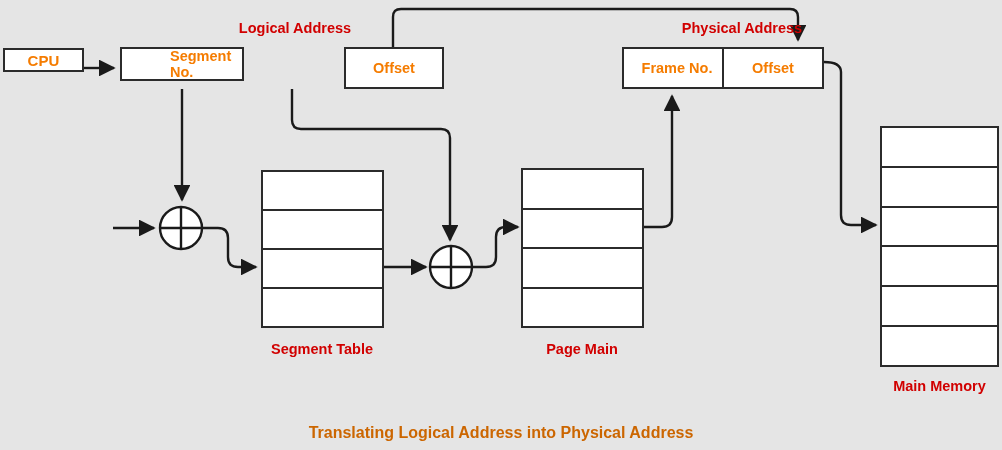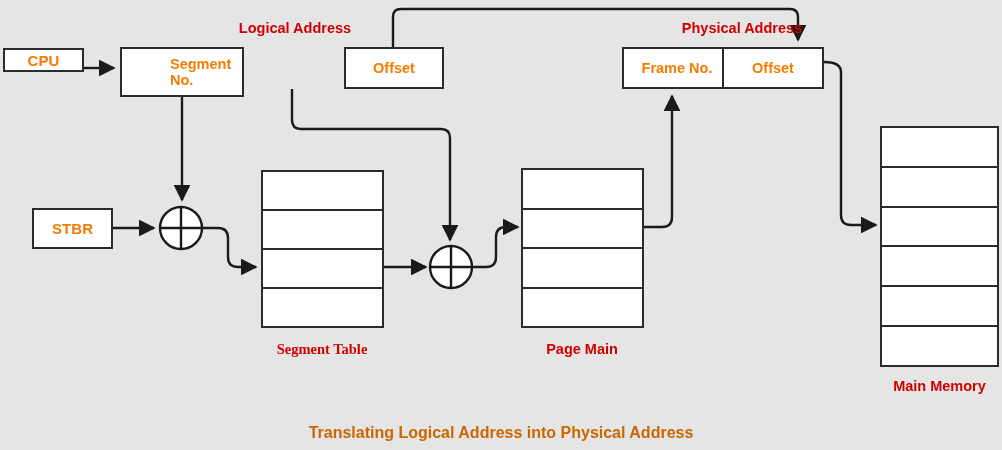--- a/index.html
+++ b/index.html
@@ -115,31 +115,30 @@
       <path d="M 644 227 L 662 227 Q 672 227 672 217 L 672 96" marker-end="url(#arrow)"></path>
 
       <path d="M 824 62 Q 841 62 841 72 L 841 215 Q 841 225 851 225 L 876 225" marker-end="url(#arrow)"></path>
     </g>
   </svg>
 
   <div class="label-red" style="left:215px; top:20px; width:160px;">Logical Address</div>
 
   <div class="label-red" style="left:662px; top:20px; width:160px;">Physical Address</div>
 
-  <div class="label-red" style="left:252px; top:341px; width:140px;font-family:Liberation Serif, serif;">Segment Table</div>
+  <div class="label-red" style="left:252px; top:341px; width:140px;">Segment Table</div>
 
   <div class="label-red" style="left:512px; top:341px; width:140px;">Page Main</div>
 
   <div class="label-red" style="left:872px; top:378px; width:135px;">Main Memory</div>
 
   <div class="box" style="left:3px; top:48px; width:81px; height:24px;">CPU</div>
 
-  <div class="box" style="left:32px; top:208px; width:81px; height:41px;">STBR</div>
 
-  <div class="cell" style="left:120px; top:47px; width:124px; height:50px;padding-left:48px;">Segment No.</div>
+  <div class="cell" style="left:120px; top:47px; width:124px; height:34px;padding-left:48px;">Segment No.</div>
   <div class="cell" style="left:344px; top:47px; width:100px; height:42px;">Offset</div>
 
   <div class="cell" style="left:622px; top:47px; width:110px; height:42px;">Frame No.</div>
   <div class="cell" style="left:722px; top:47px; width:102px; height:42px;">Offset</div>
 
   <div class="tablebox" style="left:261px; top:170px; width:123px; height:158px;">
     <div class="row"></div>
     <div class="row"></div>
     <div class="row"></div>
     <div class="row"></div>

